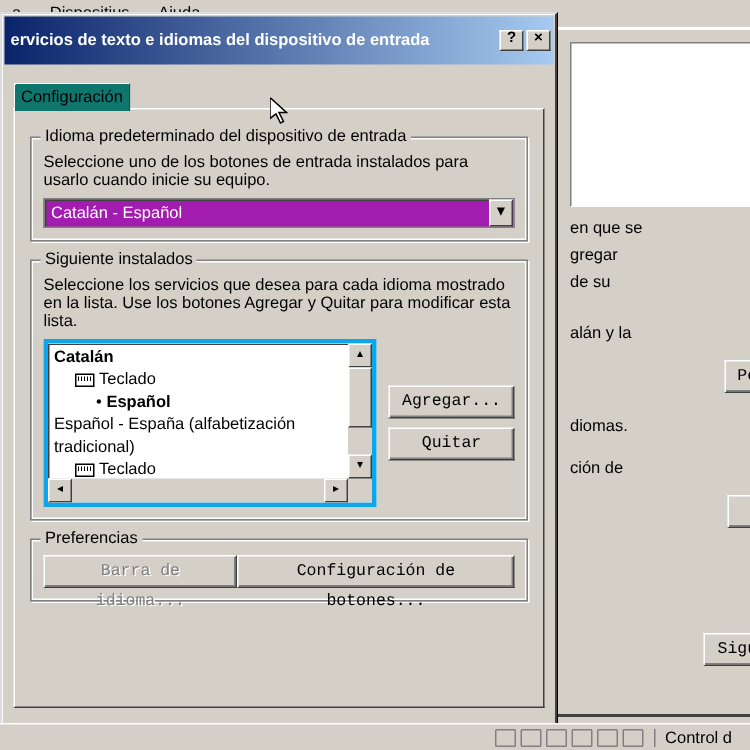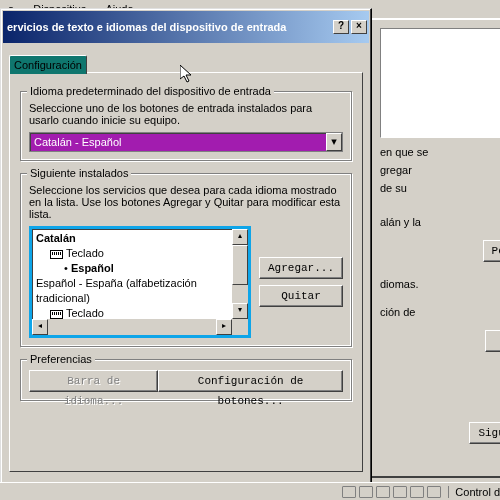--- a/index.html
+++ b/index.html
@@ -50,21 +50,21 @@
 .listrow .right { display: flex; flex-direction: column; gap: 6px; justify-content: center; }
 
 .btn3d { min-width: 75px; height: 22px; background: #d4d0c8; border: 1px solid #fff; border-right-color: #404040; border-bottom-color: #404040; box-shadow: inset -1px -1px #808080; text-align: center; line-height: 20px; padding: 0 8px; font-family: Liberation Mono, monospace; }
 .btn3d.disabled { color: #808080; text-shadow: 1px 1px #fff; }
 
 .footer { display: flex; justify-content: flex-end; gap: 6px; padding: 6px 8px 8px; }
 
 .cursor { position: absolute; top: 65px; left: 180px; width: 0; height: 0; }
 .cursor svg { position: absolute; }
 
-.taskbar { position: absolute; bottom: 0; left: 0; right: 0; height: 18px; background: #d4d0c8; border-top: 1px solid #fff; display: flex; align-items: center; justify-content: flex-end; padding: 0 0; gap: 3px; }
+.taskbar { position: absolute; bottom: 0; left: 0; right: 0; height: 18px; background: #d4d0c8; border-top: 1px solid #fff; display: flex; align-items: center; justify-content: flex-end; padding: 0 12px; gap: 3px; }
 .taskbar .ticon { width: 14px; height: 12px; border: 1px solid #808080; border-radius: 1px; }
 .taskbar .txt { border-left: 1px solid #808080; padding-left: 6px; margin-left: 4px; }
 </style>
 </head>
 <body>
 
 <div class="menubar">
   <span>a</span>
   <span>Dispositius</span>
   <span>Ajuda</span>

